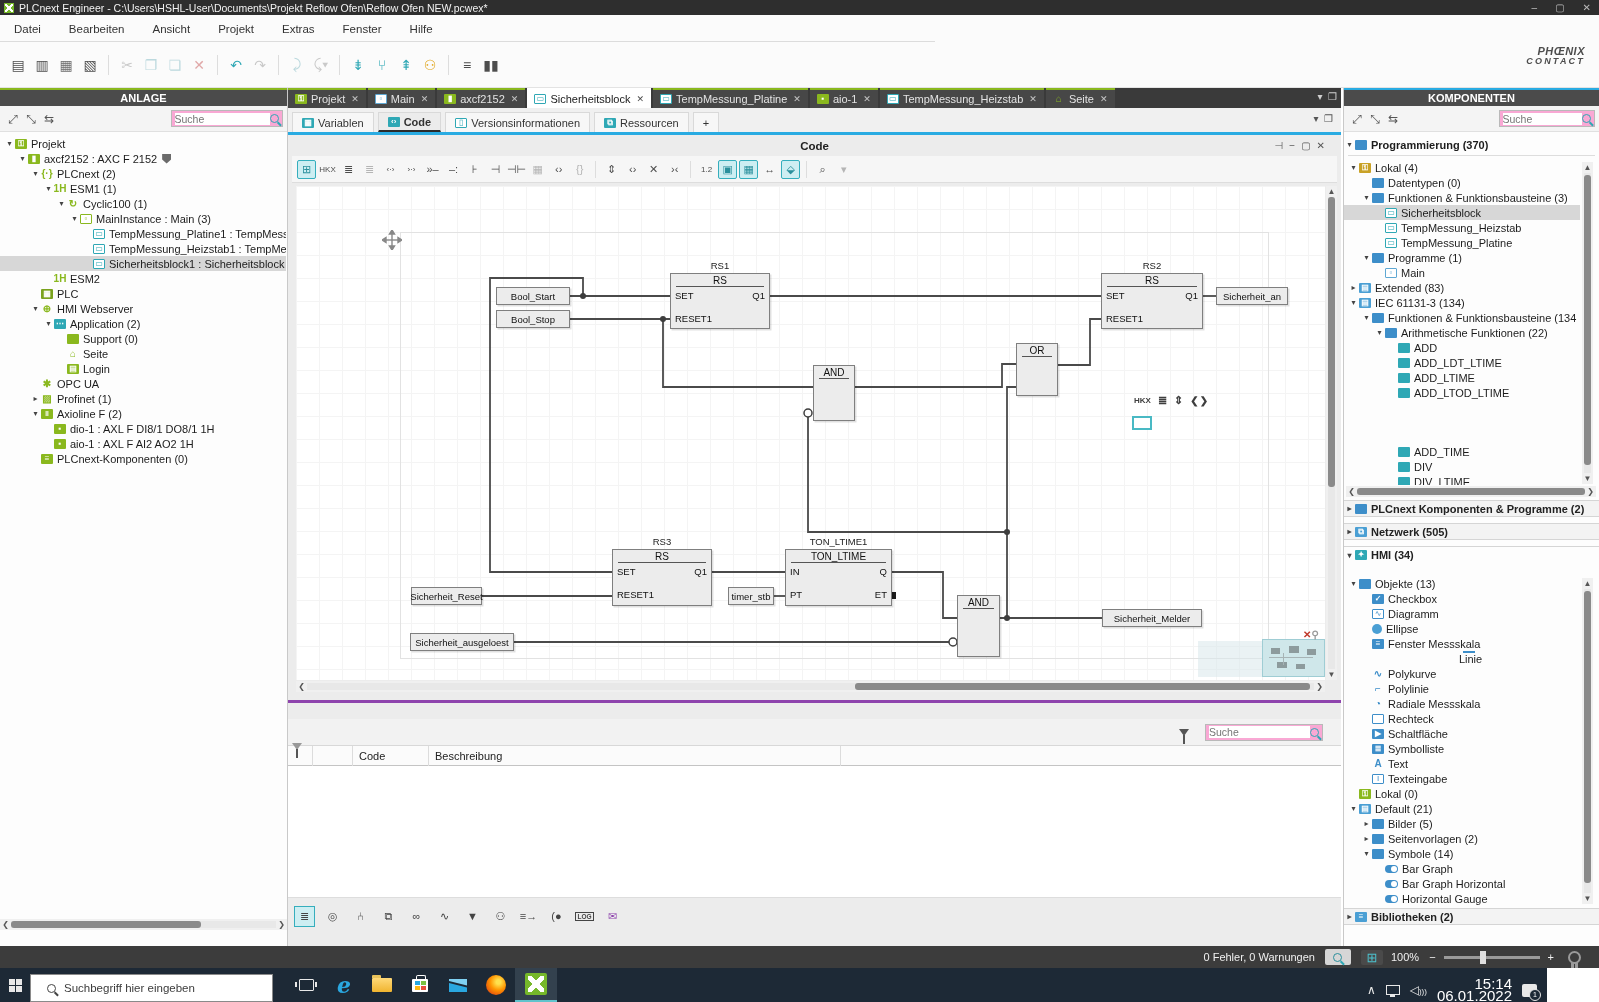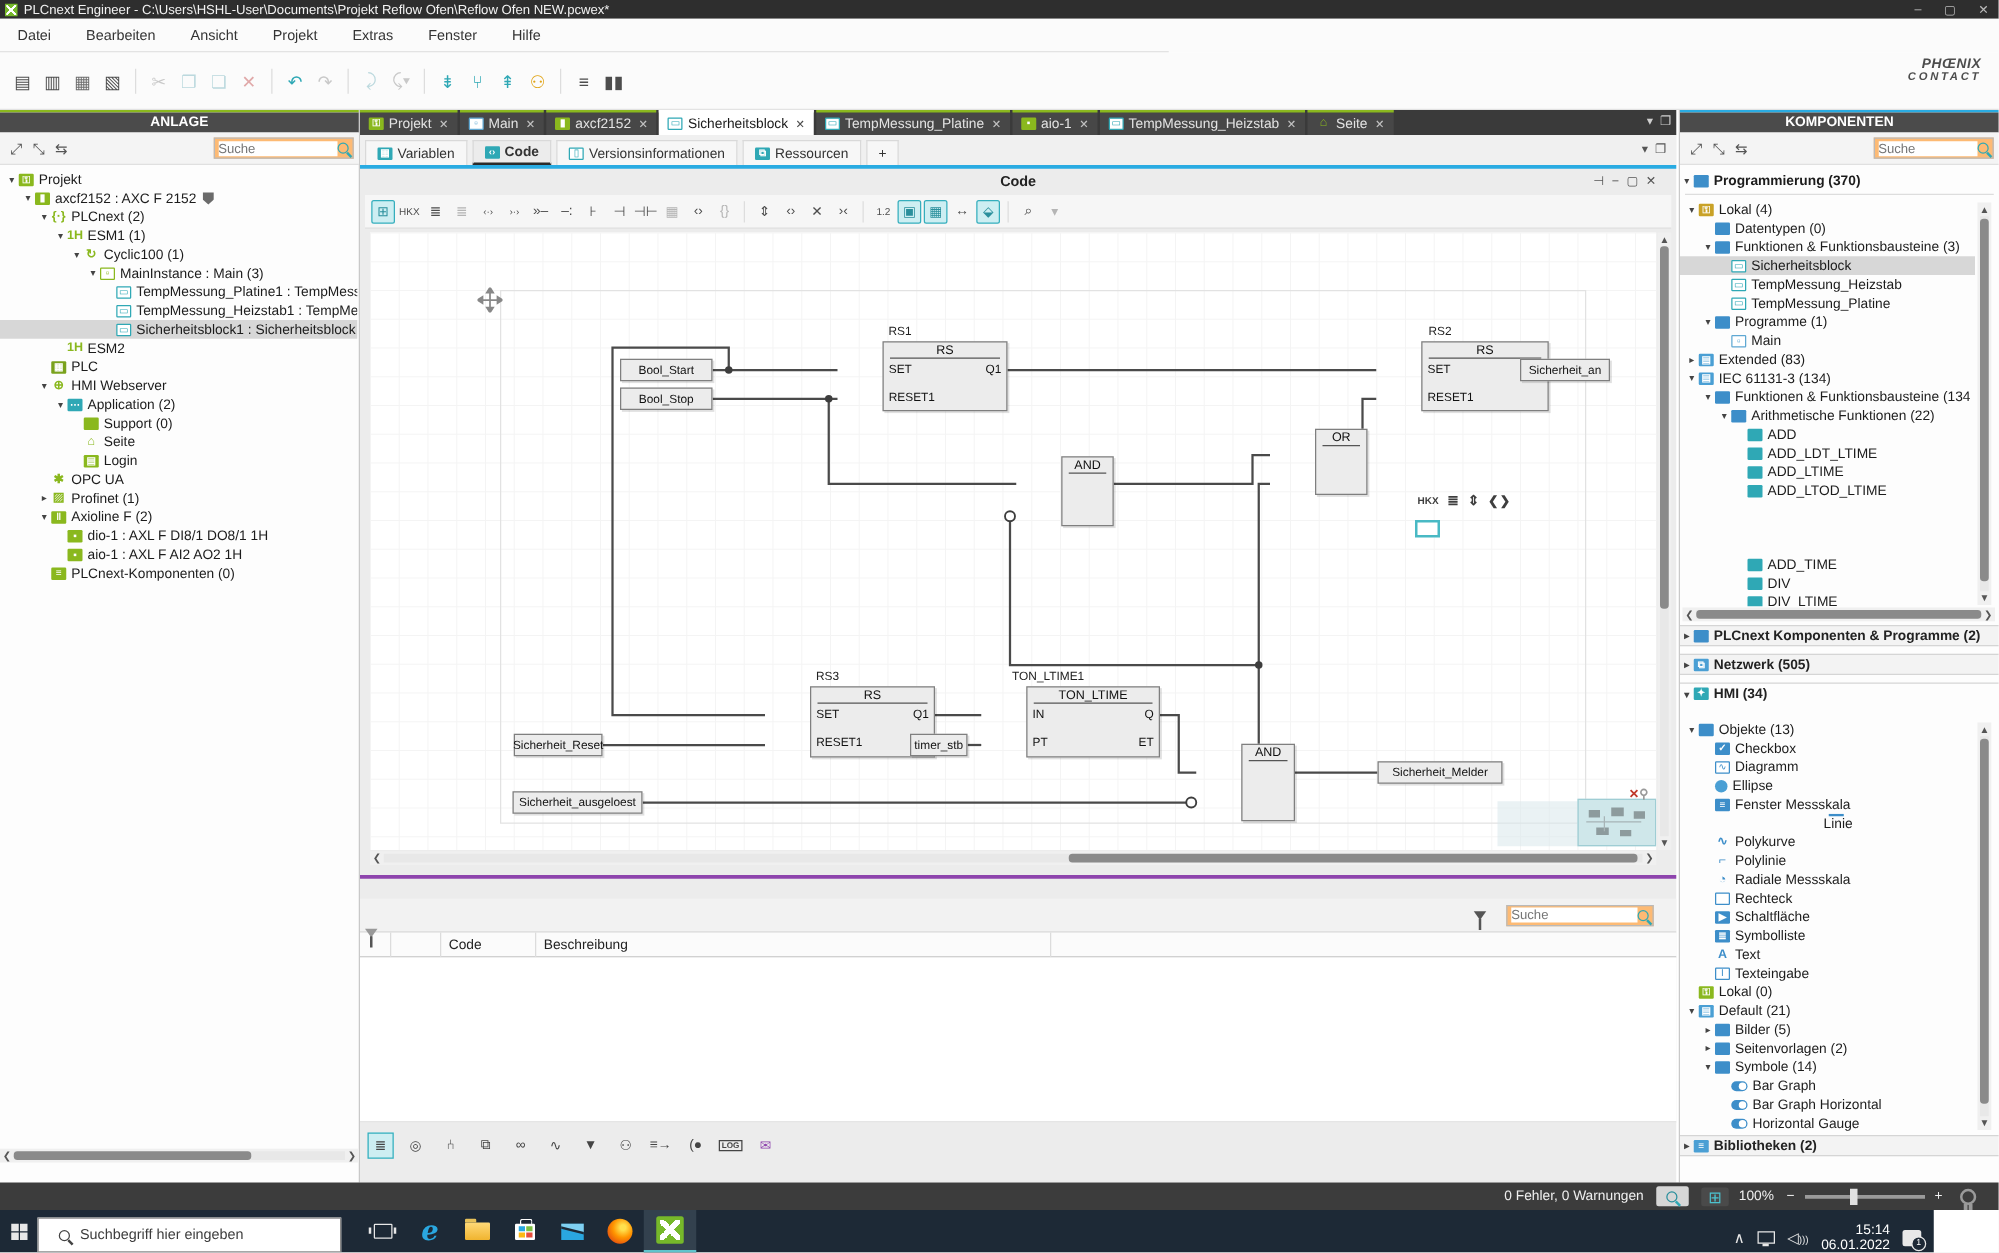--- a/index.html
+++ b/index.html
@@ -24,21 +24,21 @@
   #pxclogo .l2{font-size:9px;letter-spacing:2.2px;}
 
   
   #panel-left { left:0;top:88px;width:288px;height:858px;background:#fdfdfd;border-right:1px solid #c9c9c9; }
   #panel-right { left:1343px;top:88px;width:256px;height:858px;background:#fdfdfd;border-left:1px solid #c9c9c9; }
   #center { left:288px;top:88px;width:1053px;height:858px;background:#ececec; }
   .paccent { position:absolute;left:0;top:0;right:0;height:2px; }
   .phead { position:absolute;left:0;top:2px;right:0;height:16px;background:#4b4b4b;color:#fff;font-weight:bold;text-align:center;line-height:16px;font-size:11px; }
   .ptools { position:absolute;left:0;top:18px;right:0;height:26px;background:#f4f4f4;display:flex;align-items:center;padding:0 4px;border-bottom:1px solid #e0e0e0;}
   .pticon { font-size:12px;color:#555;width:18px;text-align:center; }
-  .searchbox { height:17px;background:#fdba74;border:1px solid #b9b9b9;display:flex;align-items:center;flex:1;margin-left:8px;padding:0 3px; }
+  .searchbox { height:17px;background:#f9a8d4;border:1px solid #b9b9b9;display:flex;align-items:center;flex:1;margin-left:8px;padding:0 3px; }
   .searchbox input { border:none;outline:none;flex:1;font-size:10.5px;color:#888;width:60px;font-family:inherit; }
   .mag { width:9px;height:9px;border:1.6px solid #2fa8b5;border-radius:50%;position:relative;flex:none; }
   .mag::after { content:"";position:absolute;width:5px;height:1.6px;background:#2fa8b5;transform:rotate(45deg);left:6px;top:8px; }
 
   
   .trow { display:flex;align-items:center;height:15px;white-space:nowrap;overflow:hidden;font-size:11px;color:#1c1c1c;cursor:default; }
   .trow.sel { background:#d7d7d7; }
   .exp { width:11px;font-size:8px;color:#444;text-align:center;flex:none; }
   .ti { width:12px;height:10px;margin-right:4px;flex:none;display:inline-flex;align-items:center;justify-content:center;font-size:8px;line-height:10px; }
   .ti.box { color:#fff;font-weight:bold;border-radius:1px; }
@@ -82,21 +82,21 @@
   .ctico { min-width:19px;height:19px;display:inline-flex;align-items:center;justify-content:center;font-size:11px;color:#4d4d4d;margin:0 1px; }
   .ctico.dis { color:#b5b5b5; }
   .ctico.on { background:#cdeef2;border:1px solid #35aebd;border-radius:2px;color:#2a8f9c; }
   .ctsep { width:1px;height:17px;background:#ddd;margin:0 5px; }
 
   
   #canvas { position:absolute;left:8px;top:98px;width:1029px;height:494px;background:#fff;overflow:hidden;
     background-image:linear-gradient(#f4f4f4 1px,transparent 1px),linear-gradient(90deg,#f4f4f4 1px,transparent 1px);
     background-size:23px 23px; }
   #selrect { position:absolute;left:104px;top:46px;width:869px;height:427px;border:1px solid #e2e2e2; }
-  .blk { position:absolute;background:#ececec;border:1px solid #7f7f7f;box-shadow:1.5px 1.5px 0 rgba(0,0,0,.12);margin-left:36px; }
+  .blk { position:absolute;background:#ececec;border:1px solid #7f7f7f;box-shadow:1.5px 1.5px 0 rgba(0,0,0,.12); }
   .blk .hd { margin:1px 5px 0 5px;text-align:center;font-size:10px;color:#111;border-bottom:1px solid #555;padding-bottom:0px; }
   .pin { position:absolute;font-size:9.5px;color:#111;white-space:nowrap; }
   .vbox { position:absolute;height:18px;background:#ececec;border:1px solid #7f7f7f;box-shadow:1.5px 1.5px 0 rgba(0,0,0,.12);display:flex;align-items:center;justify-content:center;font-size:9.5px;color:#111;white-space:nowrap; }
   .blbl { position:absolute;font-size:9.5px;color:#222;transform:translateX(-50%);white-space:nowrap; }
   #wires { position:absolute;left:0;top:0;pointer-events:none; }
   #ghosttools { position:absolute;left:838px;top:208px;display:flex;align-items:center;color:#3e3e3e;font-weight:bold; }
   #ghosttools span{margin-right:7px;}
   #ghostbox { position:absolute;left:836px;top:230px;width:20px;height:14px;border:2px solid #49b9c4;background:#fff; }
   #minimap { position:absolute;left:902px;top:455px;width:127px;height:36px;background:rgba(216,232,235,.55); }
   #minimap .view { position:absolute;right:0;top:-2px;width:63px;height:38px;background:#cfe7ea;border:1px solid #9fcdd4; }
@@ -153,21 +153,21 @@
   .ffic { width:20px;height:20px;border-radius:50%;background:radial-gradient(circle at 62% 35%,#ffe14d 12%,#ff9500 45%,#e8590c 75%,#b43d91 100%); }
   #plctile { width:42px;height:34px;background:#33414e;display:flex;align-items:center;justify-content:center;border-bottom:2px solid #61c3cc; }
   .plcic { width:22px;height:22px;background:#76b82a;border-radius:2px;position:relative; }
   .plcic::before{content:"";position:absolute;inset:3px;background:
      linear-gradient(45deg,transparent 40%,#fff 40%,#fff 60%,transparent 60%),
      linear-gradient(-45deg,transparent 40%,#fff 40%,#fff 60%,transparent 60%);}
   #tray { margin-left:auto;display:flex;align-items:center;gap:10px;padding-right:10px; }
   .trayic { color:#e8e8e8;font-size:12px; }
   .monic { width:14px;height:10px;border:1.5px solid #e8e8e8;position:relative; }
   .monic::after{content:"";position:absolute;left:3px;top:9px;width:5px;height:2px;background:#e8e8e8;}
-  #clock { text-align:right;font-size:11px;line-height:12px; }
+  #clock { text-align:right;font-size:15px;line-height:12px; }
   .noteic { width:15px;height:13px;background:#e8e8e8;border-radius:2px;position:relative; }
   .noteic::after{content:"1";position:absolute;right:-4px;bottom:-4px;width:10px;height:10px;border-radius:50%;background:#1d2936;border:1px solid #e8e8e8;color:#fff;font-size:7px;text-align:center;line-height:9px;}
 </style>
 </head>
 <body>
 
 <div class="abs" id="titlebar">
   <div id="appicon"></div>
   <span>PLCnext Engineer - C:\Users\HSHL-User\Documents\Projekt Reflow Ofen\Reflow Ofen NEW.pcwex*</span>
   <span style="margin-left:auto"></span>

